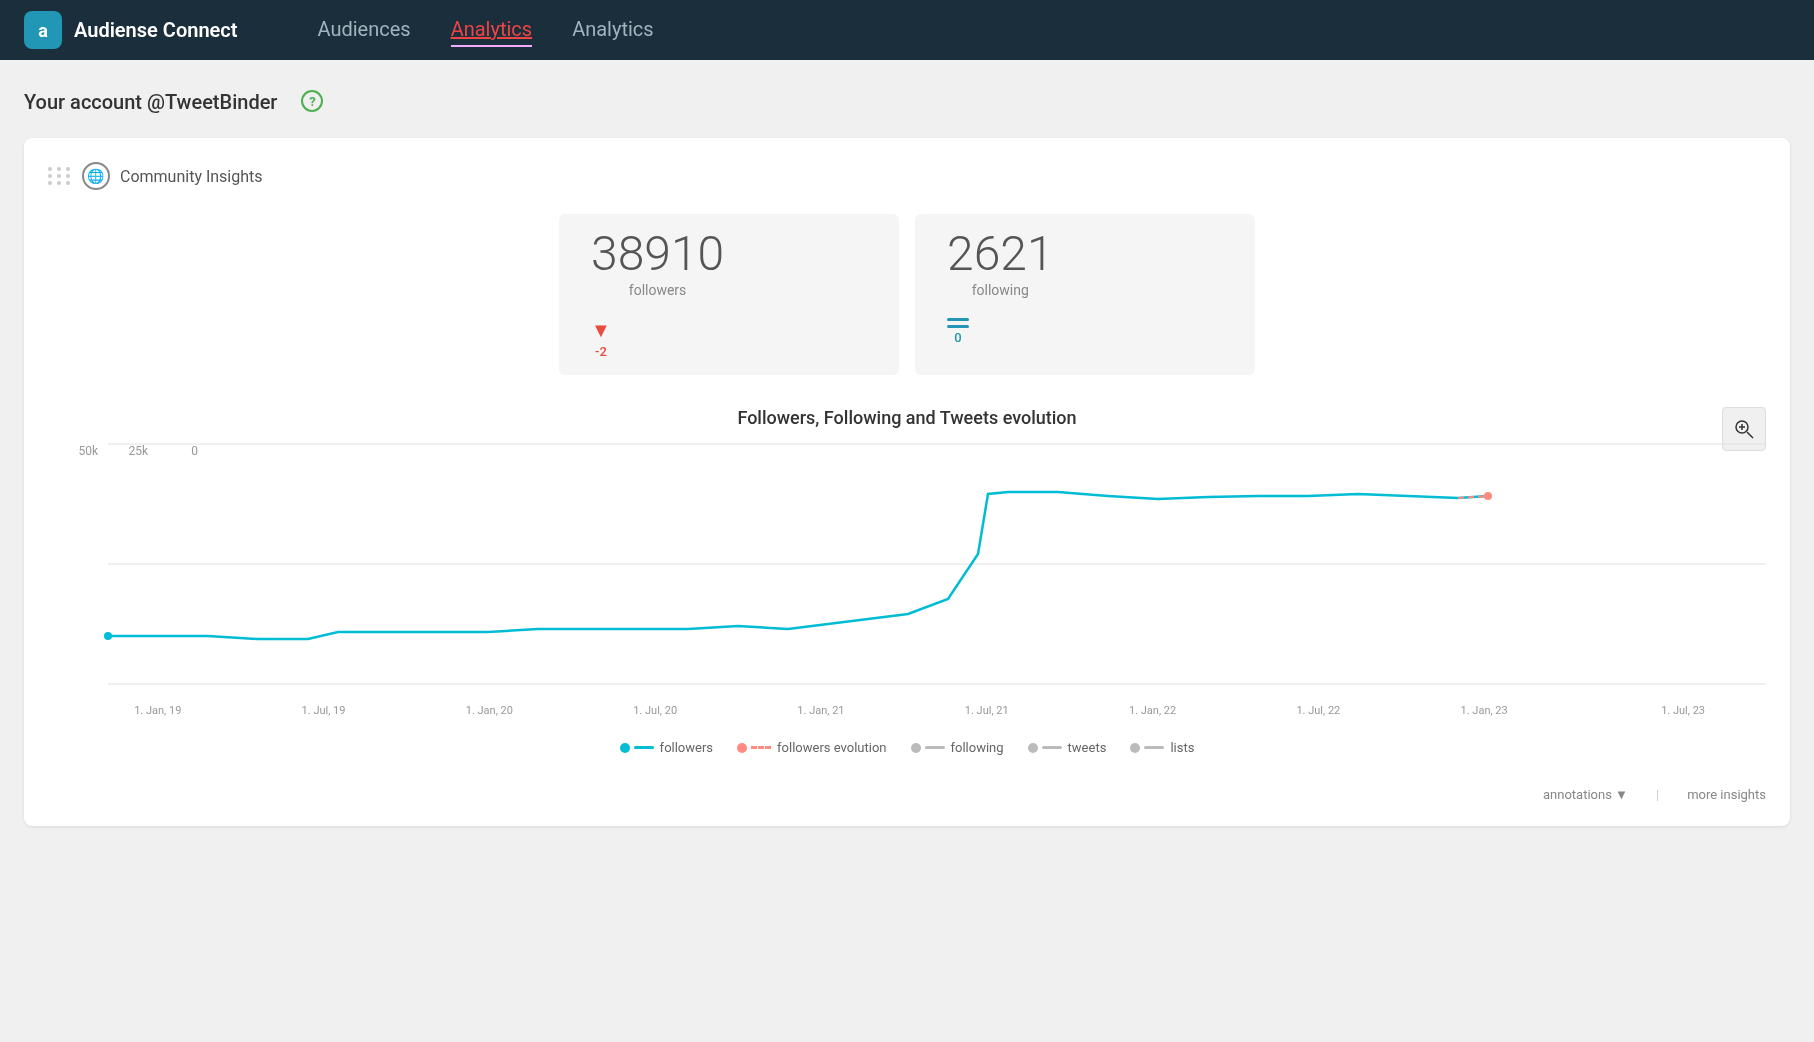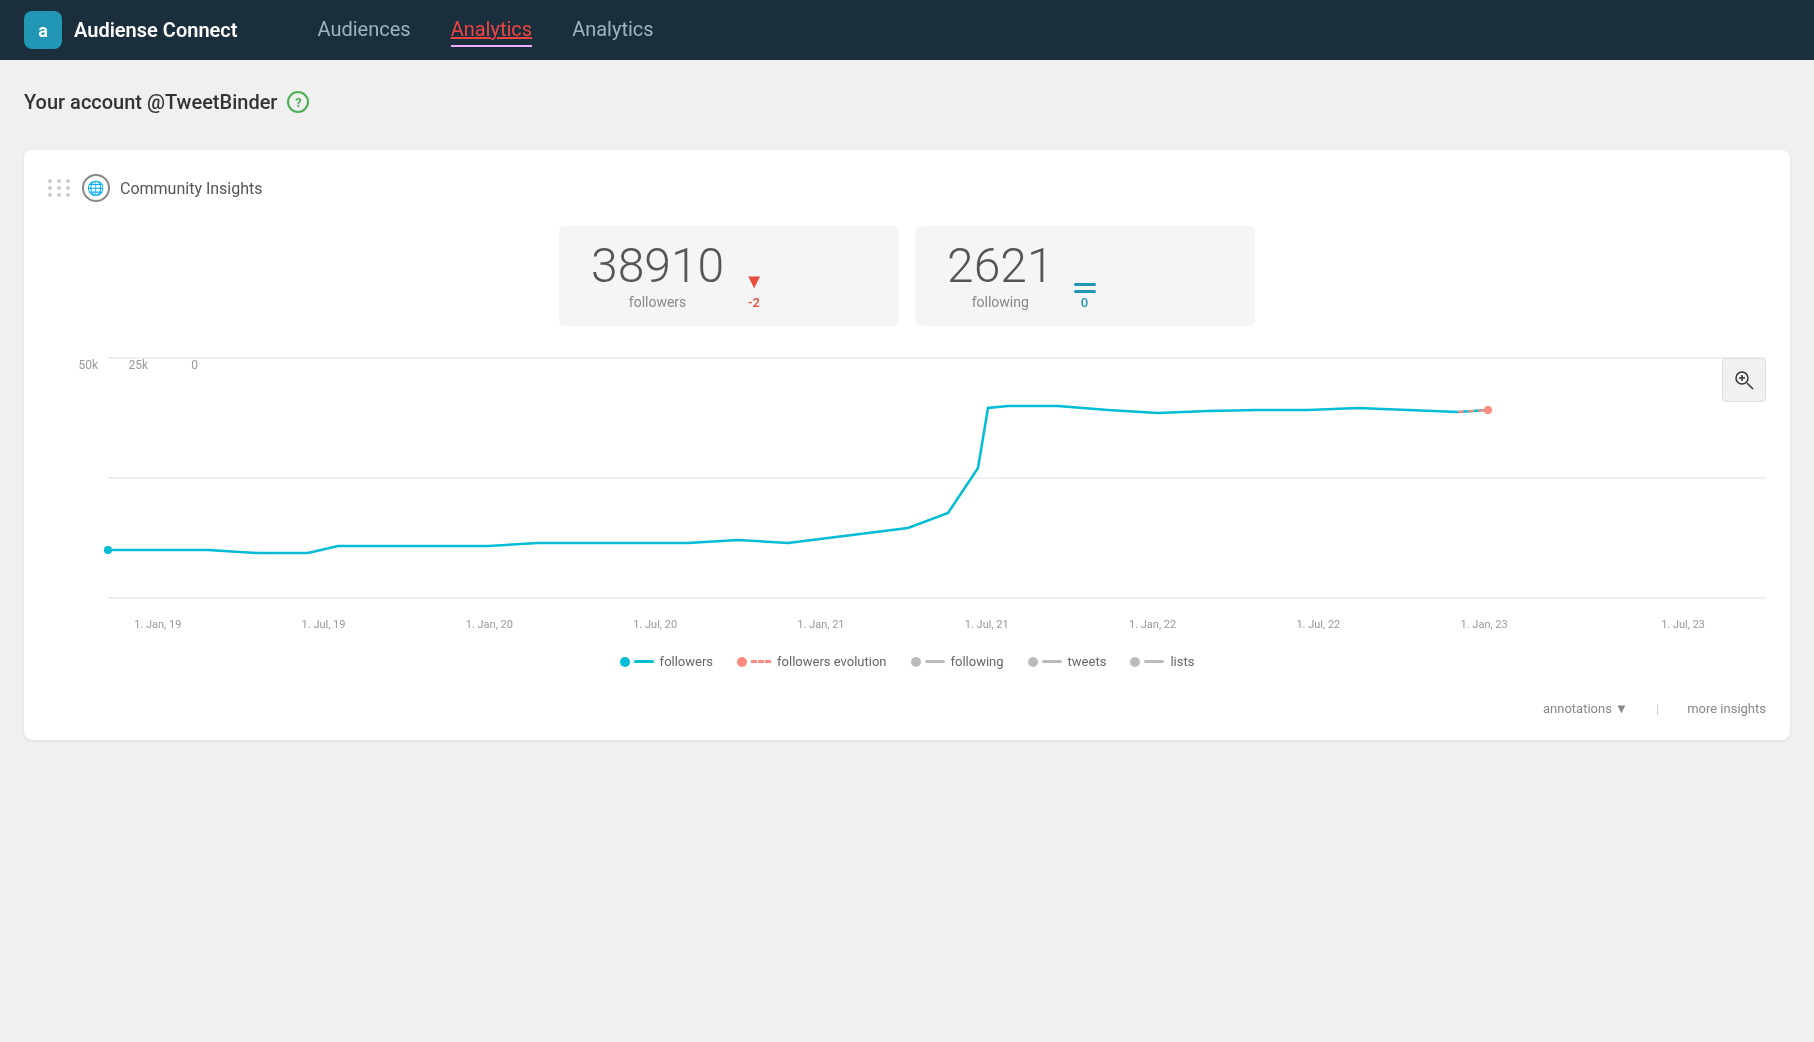--- a/index.html
+++ b/index.html
@@ -53,24 +53,24 @@
     }
 
     
     .main-content {
       padding: 30px 24px;
     }
     .page-title {
       font-size: 20px;
       font-weight: 500;
       color: #333;
-      margin-bottom: 36px;
-      display: flex;
-      align-items: center;
-      gap: 10px;
+      margin-bottom: 24px;
+      display: flex;
+      align-items: flex-start;
+      gap: 24px;
     }
     .help-icon {
       width: 22px;
       height: 22px;
       border: 2px solid #4caf50;
       border-radius: 50%;
       display: flex;
       align-items: center;
       justify-content: center;
       color: #4caf50;
@@ -125,23 +125,24 @@
       display: flex;
       justify-content: center;
       gap: 16px;
       margin-bottom: 32px;
     }
     .stat-box {
       background: #f5f5f5;
       border-radius: 6px;
       padding: 16px 32px;
       display: flex;
-      align-items: flex-end;
+      align-items: flex-start;
       gap: 20px;
       min-width: 340px;
+      flex-direction: column;
     }
     .stat-main {
       text-align: center;
     }
     .stat-number {
       font-size: 48px;
       font-weight: 300;
       color: #555;
       line-height: 1;
     }
@@ -342,20 +343,21 @@
             <div class="equal-line"></div>
             <div class="equal-line"></div>
           </div>
           <div class="change-zero">0</div>
         </div>
       </div>
     </div>
 
     <div class="chart-section">
       <div class="chart-title-area">
+        <div class="chart-title">Followers, Following and Tweets evolution</div>
       </div>
       <div class="zoom-button">
         <svg width="22" height="22" viewBox="0 0 22 22" fill="none" xmlns="http://www.w3.org/2000/svg">
           <circle cx="9" cy="9" r="6" stroke="#333" stroke-width="1.5" fill="none"></circle>
           <line x1="14" y1="14" x2="20" y2="20" stroke="#333" stroke-width="1.5"></line>
           <line x1="6" y1="9" x2="12" y2="9" stroke="#333" stroke-width="1.5"></line>
           <line x1="9" y1="6" x2="9" y2="12" stroke="#333" stroke-width="1.5"></line>
         </svg>
       </div>
 

